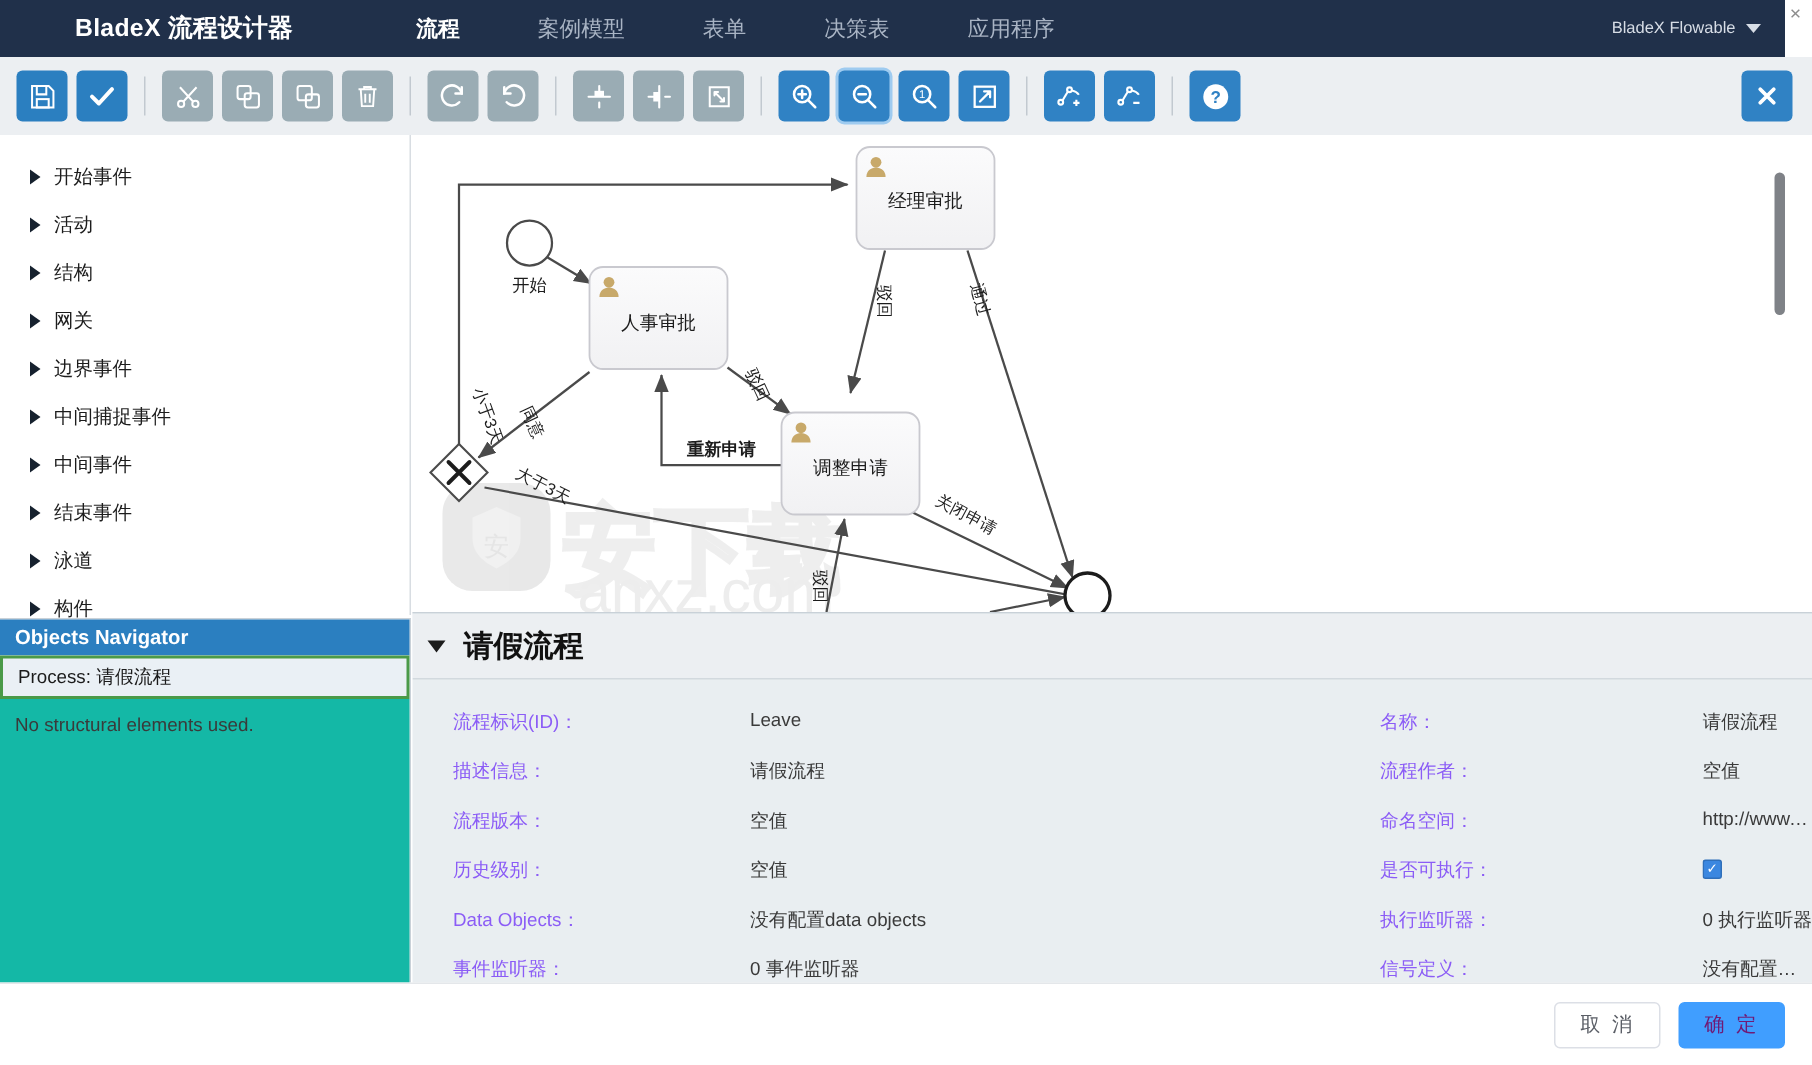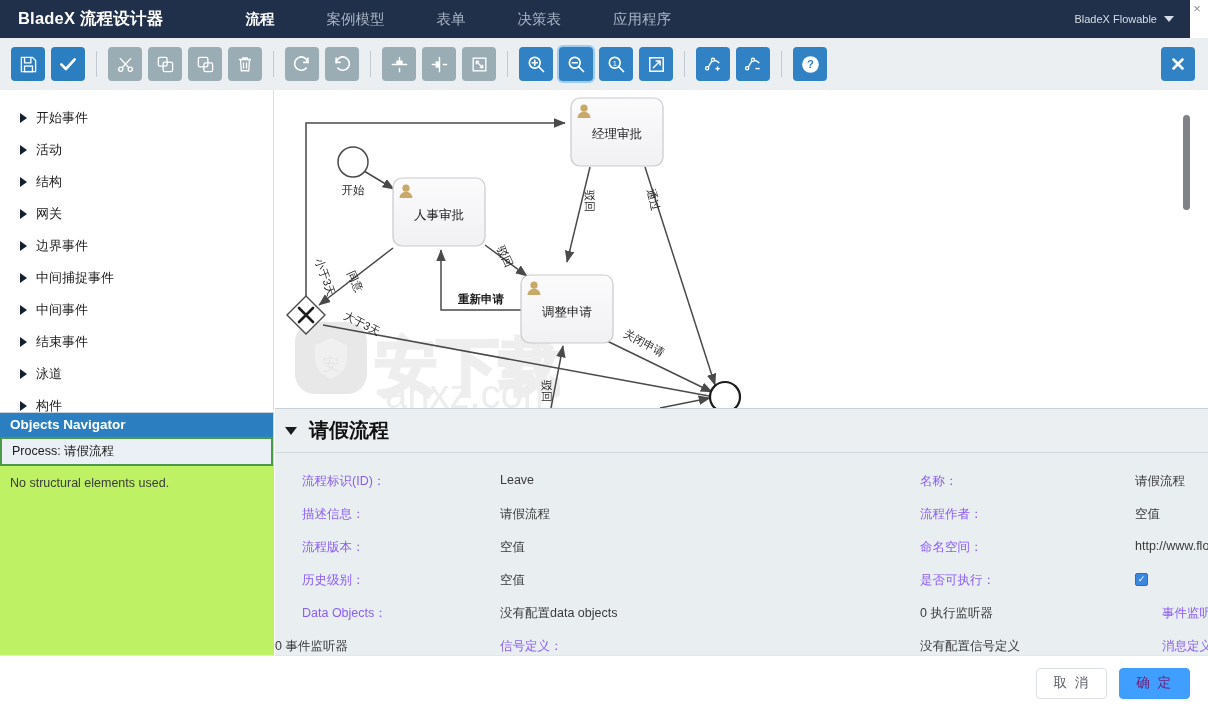--- a/index.html
+++ b/index.html
@@ -24,20 +24,21 @@
   .header {
     position: absolute; left: 0; top: 0;
     width: 1190px; height: 38px;
     background: #20304a;
     display: flex; align-items: center;
   }
   .brand {
     color: #ffffff; font-size: 16.5px; font-weight: 700;
     padding-left: 18px; letter-spacing: .2px;
     white-space: nowrap;
+    margin-left: 32px;
   }
   .navtabs { display: flex; align-items: center; height: 100%; margin-left: 56px; }
   .navtab {
     position: relative; height: 100%;
     display: flex; align-items: center; justify-content: center;
     padding: 0 26px; color: #a9b4c4; font-size: 14.5px;
     cursor: pointer; white-space: nowrap;
   }
   .navtab.active { color: #ffffff; font-weight: 700; }
   .navtab.active::after {
@@ -130,21 +131,21 @@
   }
   .nav-selected {
     background: #eaf0f5;
     border: 2px solid #4a9a48;
     margin: 0;
     padding: 4px 10px;
     font-size: 12.5px; color: #1a1a1a; font-weight: 400;
     cursor: pointer;
   }
   .nav-body {
-    flex: 1; background: #bef264;
+    flex: 1; background: #14b8a6;
     padding: 10px 10px;
     font-size: 12.5px; color: #3a3a3a;
     border-bottom: 1px solid #d3d9de;
   }
   .nav-collapse {
     height: 44px; background: #e6ecf0;
     display: flex; align-items: center; justify-content: center;
     cursor: pointer;
   }
   .chev-left {
@@ -583,20 +584,21 @@
         <div class="pl pl-r">命名空间：</div>
         <div class="pv">http://www.flowable. ...</div>
 
         <div class="pl">历史级别：</div>
         <div class="pv">空值</div>
         <div class="pl pl-r">是否可执行：</div>
         <div class="pv"><span class="chkbox">✓</span></div>
 
         <div class="pl">Data Objects：</div>
         <div class="pv">没有配置data objects</div>
+        <div class="pl pl-r">执行监听器：</div>
         <div class="pv">0 执行监听器</div>
 
         <div class="pl">事件监听器：</div>
         <div class="pv">0 事件监听器</div>
         <div class="pl pl-r">信号定义：</div>
         <div class="pv">没有配置信号定义</div>
 
         <div class="pl">消息定义：</div>
         <div class="pv">没有配置消息定义</div>
         <div class="pl pl-r">流程启动人：</div>

